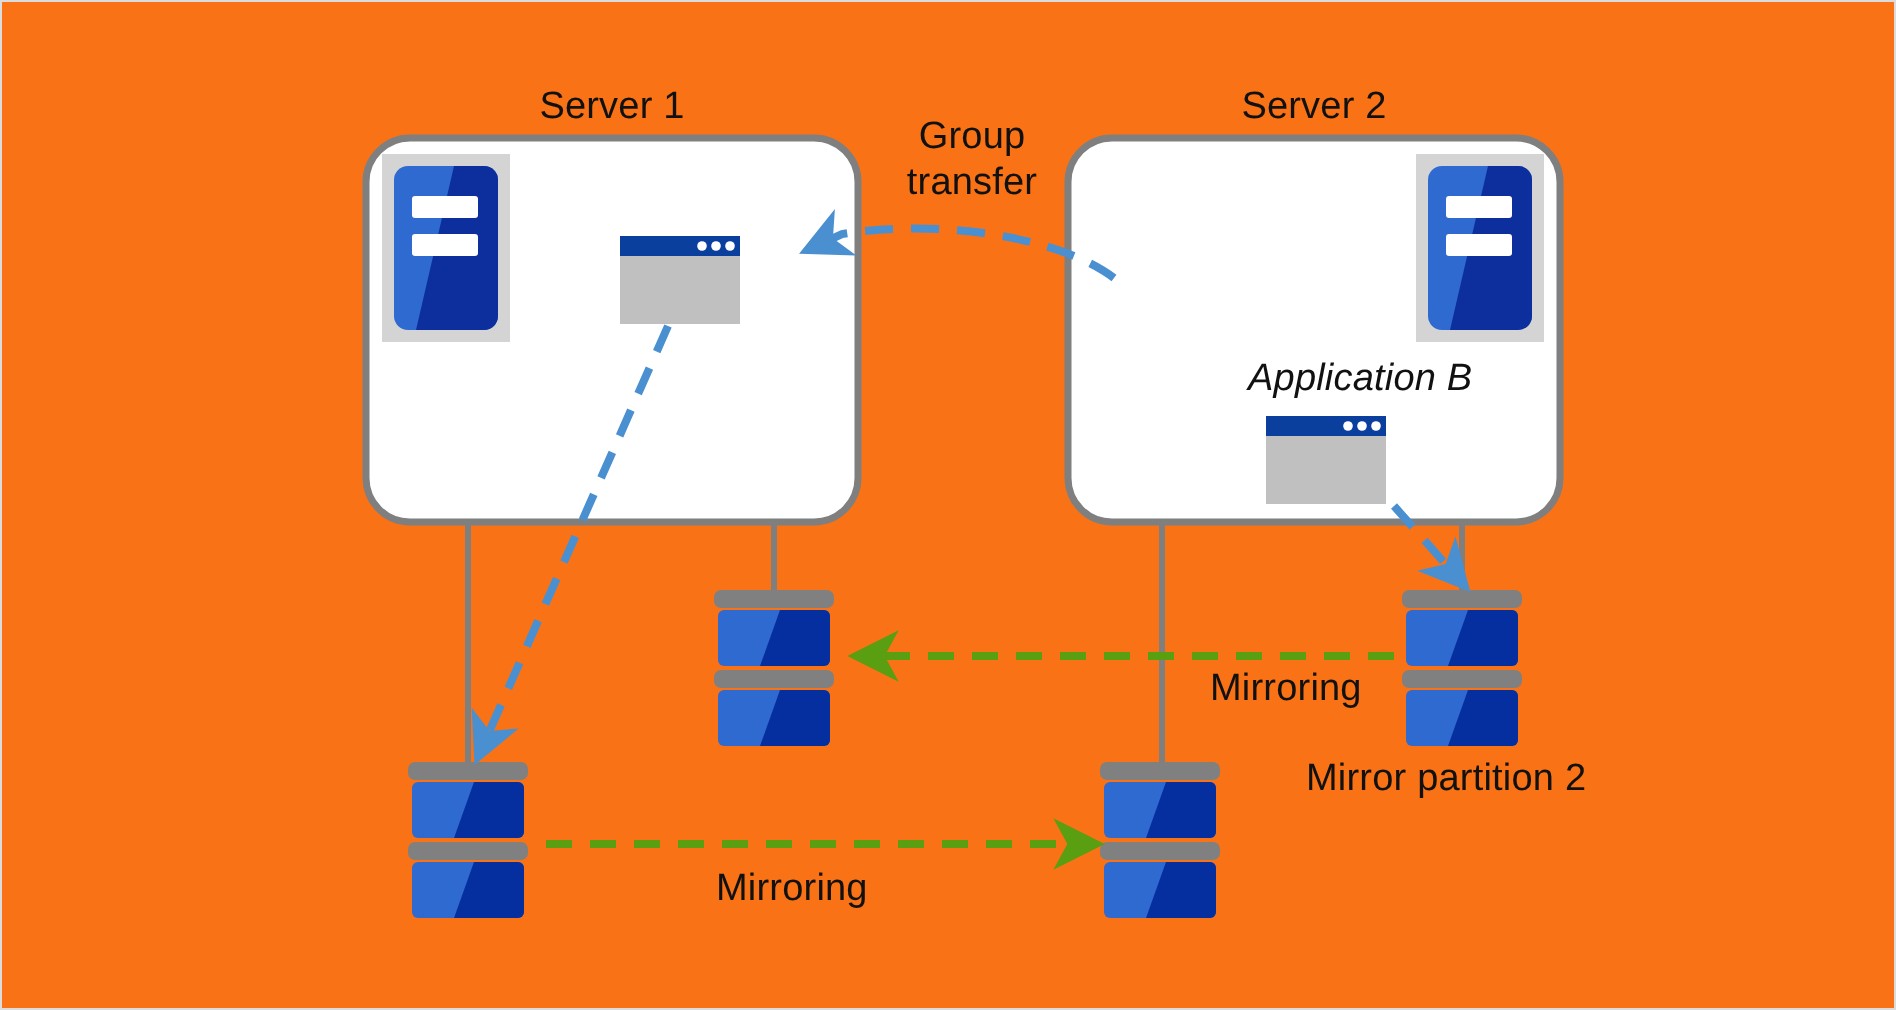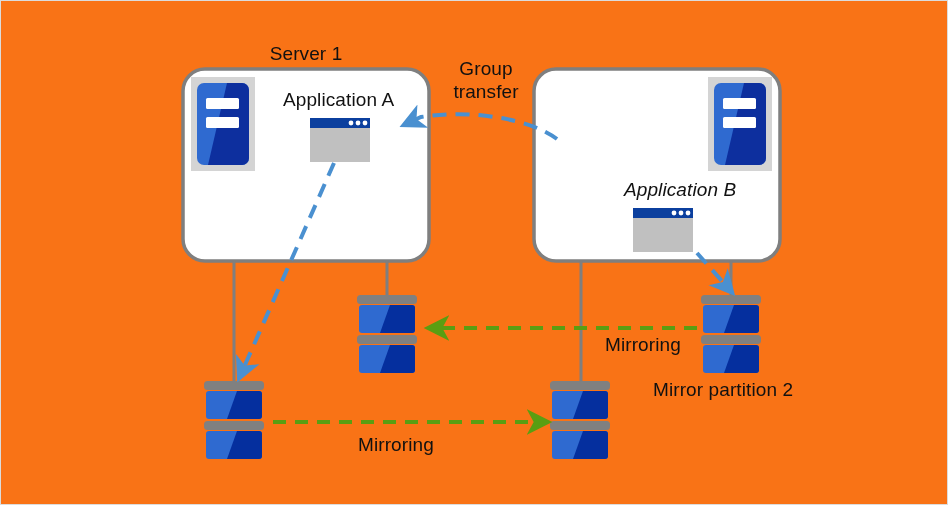--- a/index.html
+++ b/index.html
@@ -120,22 +120,22 @@
 
     <path d="M 696 252 L 728 288" fill="none" stroke="#4a90d0" stroke-width="4" stroke-dasharray="14 9" stroke-linecap="butt" marker-end="url(#blueArrowHead)"></path>
 
     <path d="M 696 327 L 432 327" fill="none" stroke="#5a9e12" stroke-width="4" stroke-dasharray="13 9" stroke-linecap="butt" marker-end="url(#greenArrowHead)"></path>
 
     <path d="M 272 421 L 542 421" fill="none" stroke="#5a9e12" stroke-width="4" stroke-dasharray="13 9" stroke-linecap="butt" marker-end="url(#greenArrowHead)"></path>
   </svg>
 
   <div class="lbl center" style="left:182px; top:42px; width:246px;">Server 1</div>
 
+  <div class="lbl center" style="left:533px; top:42px; width:246px;">Server 2</div>
 
-  <div class="lbl" style="left:282px; top:88px;">Application  A</div>
 
   <div class="lbl" style="left:623px; top:178px;font-style:italic;">Application  B</div>
 
   <div class="lbl two-line" style="left:430px; top:57px; width:110px;">
     <span>Group</span><br>
     <span>transfer</span>
   </div>
 
   <div class="lbl" style="left:604px; top:333px;">Mirroring</div>
 

